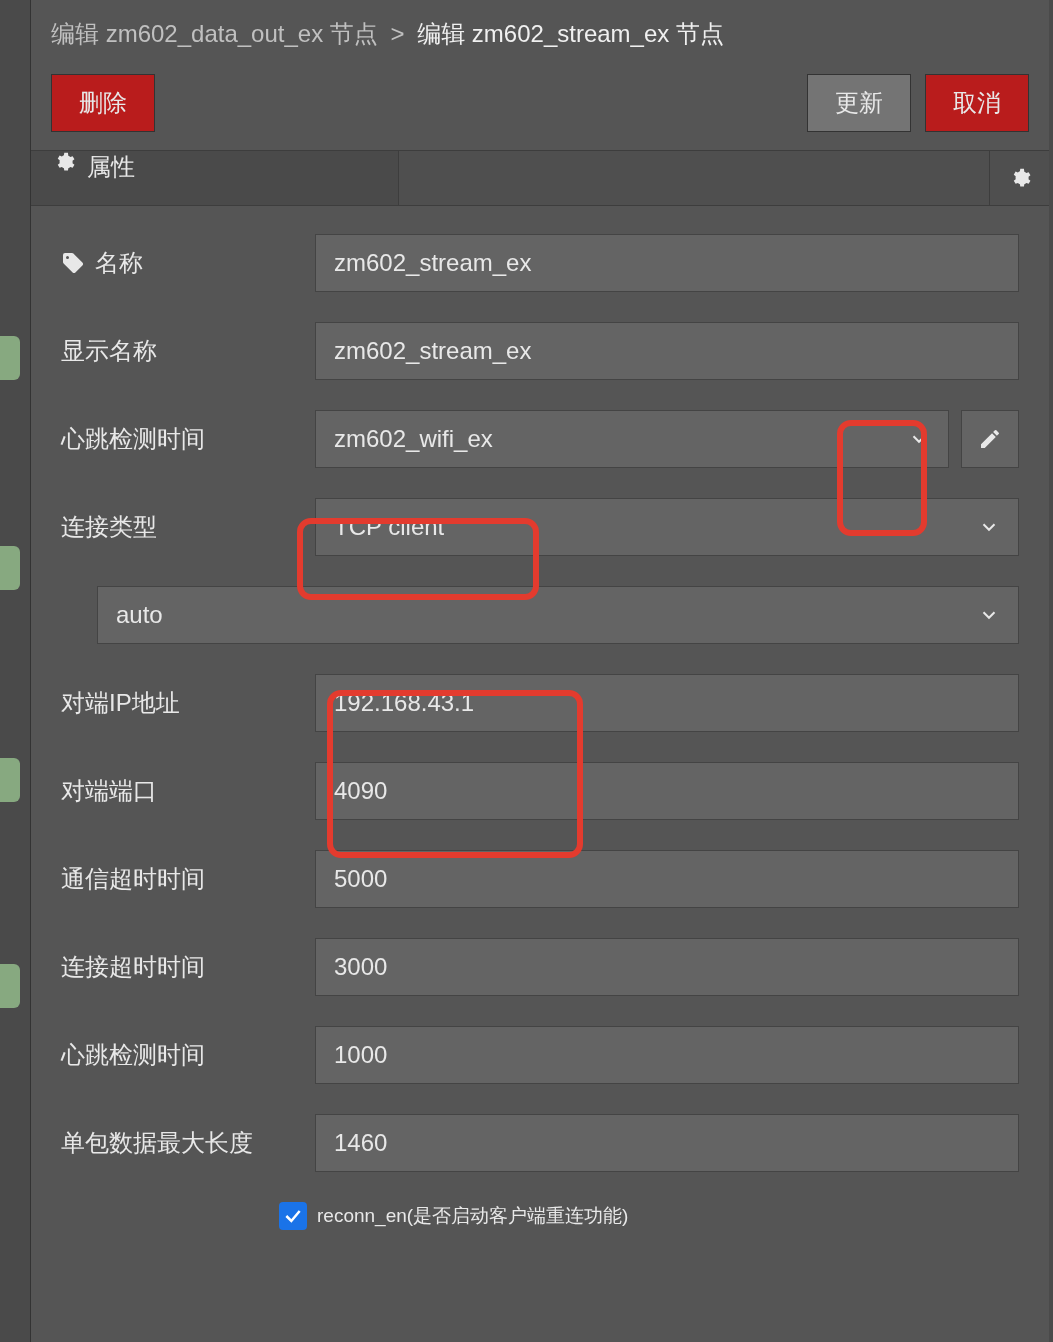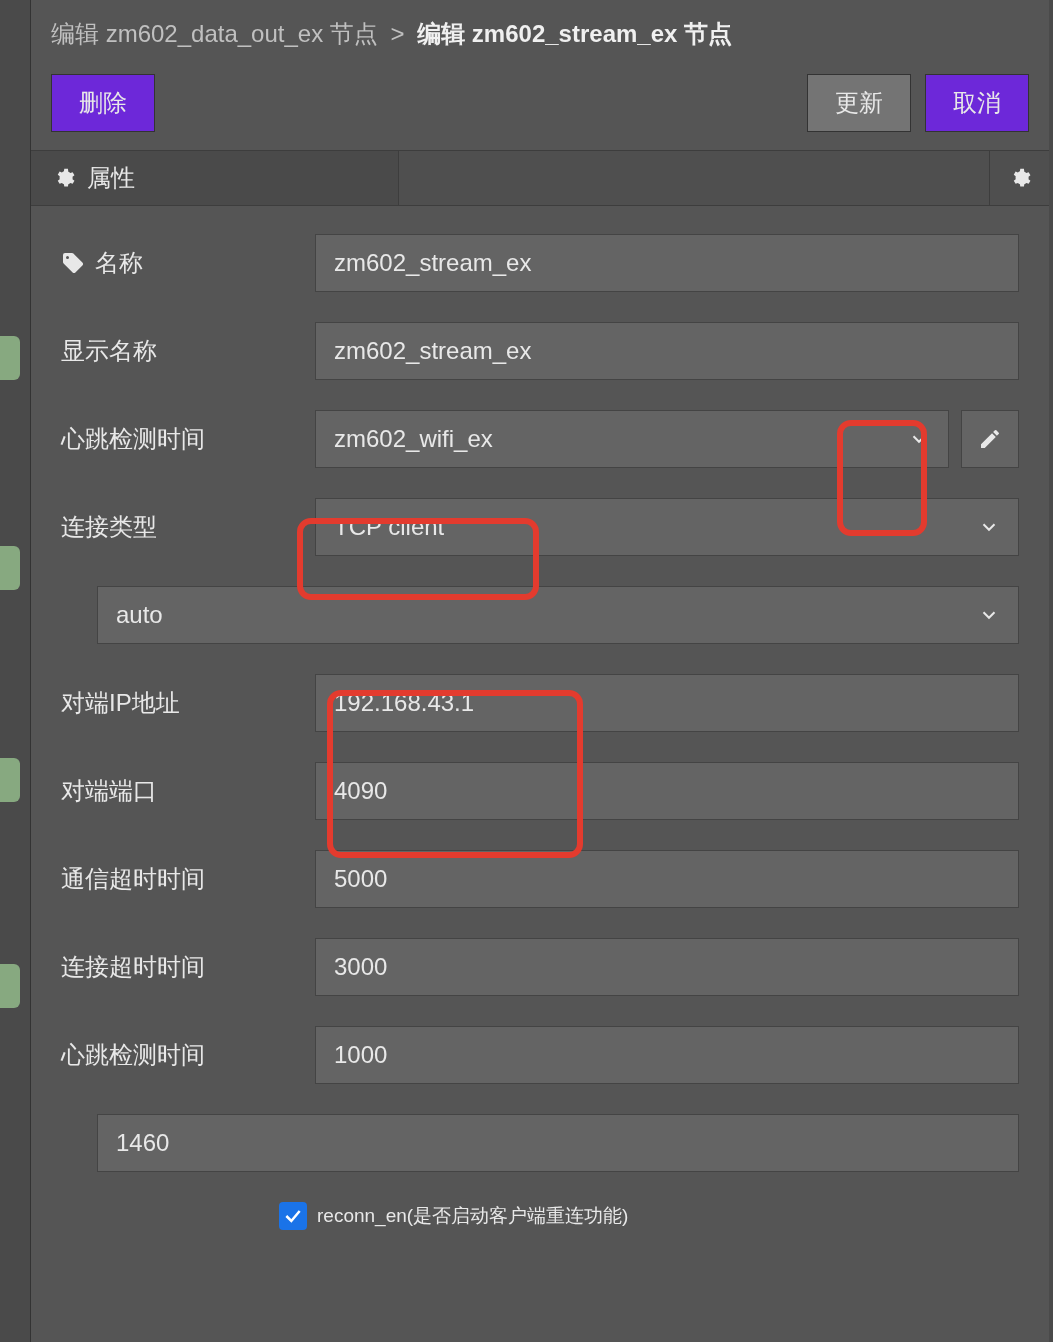--- a/index.html
+++ b/index.html
@@ -33,45 +33,45 @@
       background: #555555;
       border-left: 1px solid #333;
       display: flex; flex-direction: column;
     }
     .breadcrumb {
       padding: 18px 20px 14px 20px;
       font-size: 24px;
       color: #c0c0c0;
       white-space: nowrap;
     }
-    .breadcrumb .current { color: #f0f0f0; font-weight: 700; }
+    .breadcrumb .current { color: #f0f0f0; font-weight: 400; }
     .breadcrumb .sep { color: #c0c0c0; margin: 0 6px; }
     .toolbar {
       display: flex; gap: 14px; padding: 10px 20px 18px 20px;
       align-items: center;
     }
     .toolbar .spacer { flex: 1; }
     .btn {
       min-width: 104px; height: 58px;
-      background: #6d28d9;
+      background: #b91c1c;
       border: 1px solid #333;
       color: #e8e8e8;
       font-size: 24px;
       display: inline-flex; align-items: center; justify-content: center;
       cursor: pointer;
     }
     .btn.update { background: #747474; font-weight: 500; }
     .tabbar {
       display: flex; align-items: stretch; height: 56px;
       border-top: 1px solid #3d3d3d;
       border-bottom: 1px solid #3d3d3d;
       background: #4f4f4f;
     }
     .tab {
-      display: flex; align-items: center; gap: 12px;
+      display: flex; align-items: flex-start; gap: 12px;
       padding: 0 22px;
       background: #4a4a4a;
       border-right: 1px solid #3d3d3d;
       width: 368px;
       font-size: 24px;
       cursor: default;
     }
     .tab .gear-icon, .tab-right .gear-icon { width: 22px; height: 22px; fill: #e8e8e8; }
     .tab-right {
       margin-left: auto;
@@ -274,20 +274,21 @@
     </div>
 
     <div class="row">
       <div class="row-label">心跳检测时间</div>
       <div class="field-wrap">
         <input class="input" value="1000" style="">
       </div>
     </div>
 
     <div class="row">
+      <div class="row-label">单包数据最大长度</div>
       <div class="field-wrap">
         <input class="input" value="1460" style="">
       </div>
     </div>
 
     <div class="checkbox-row">
       <span class="checkbox">
         <svg viewBox="0 0 24 24">
             <polyline points="4 12 10 18 20 6"></polyline>
           </svg>

